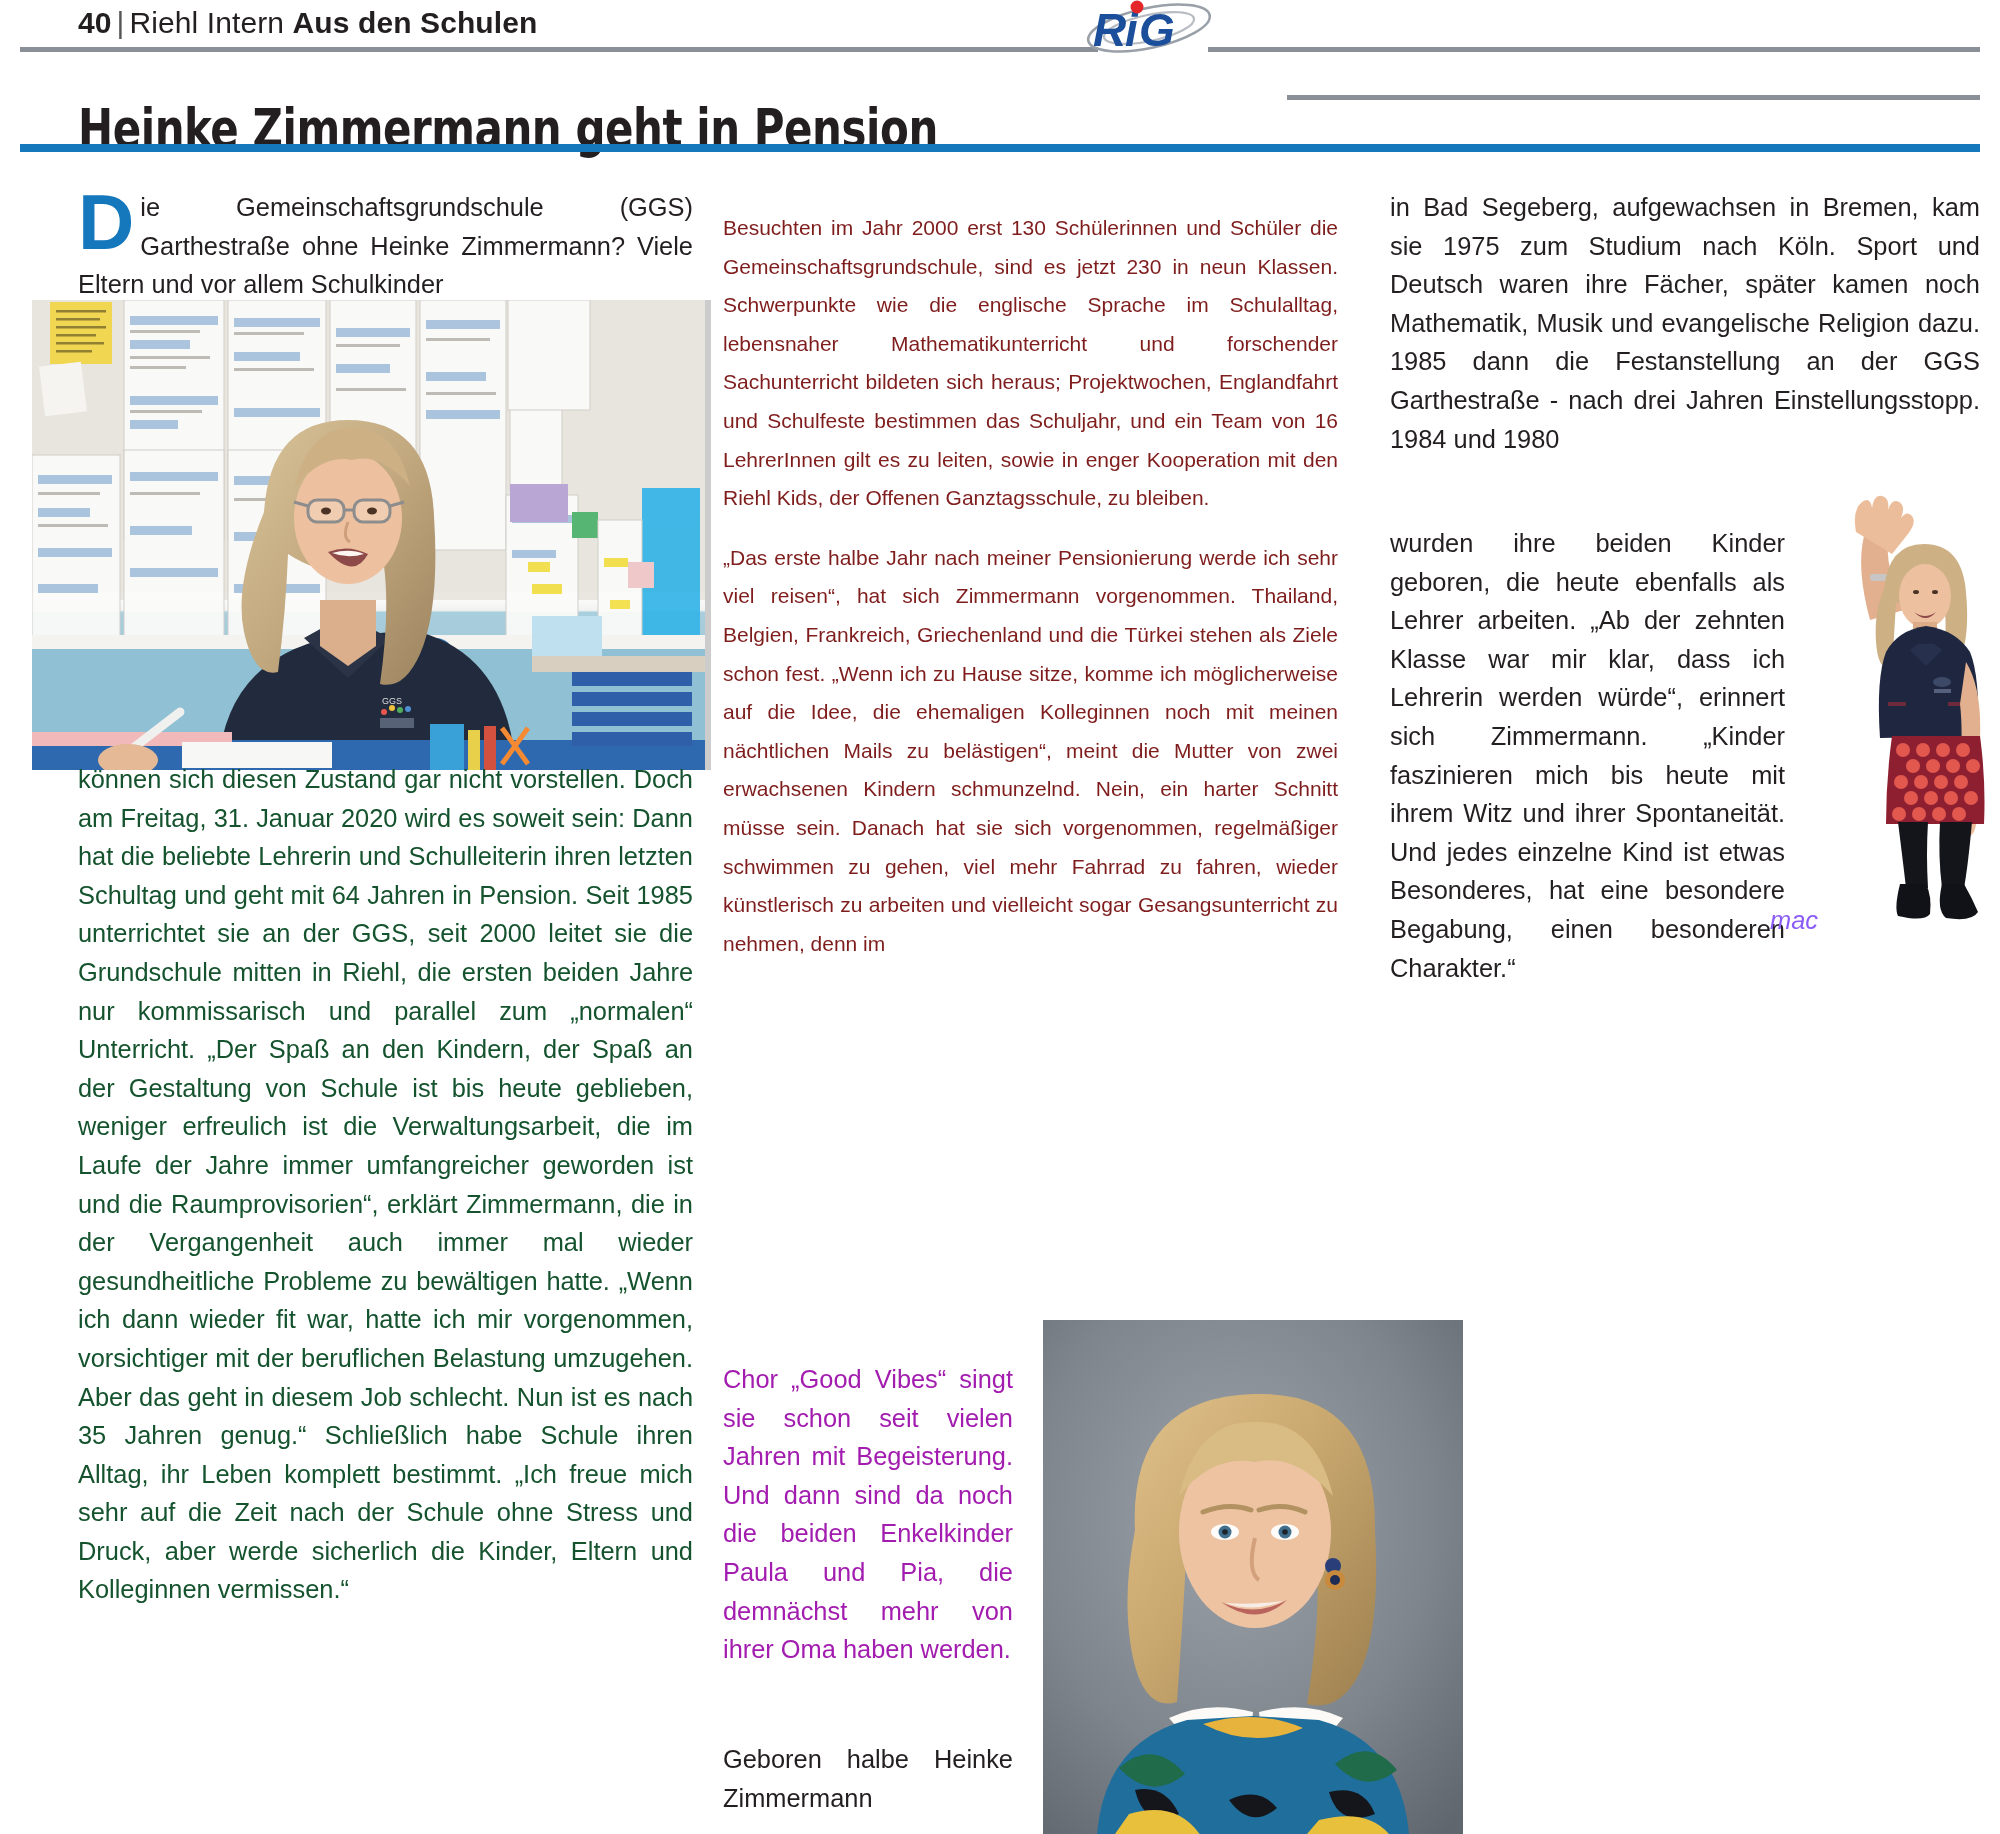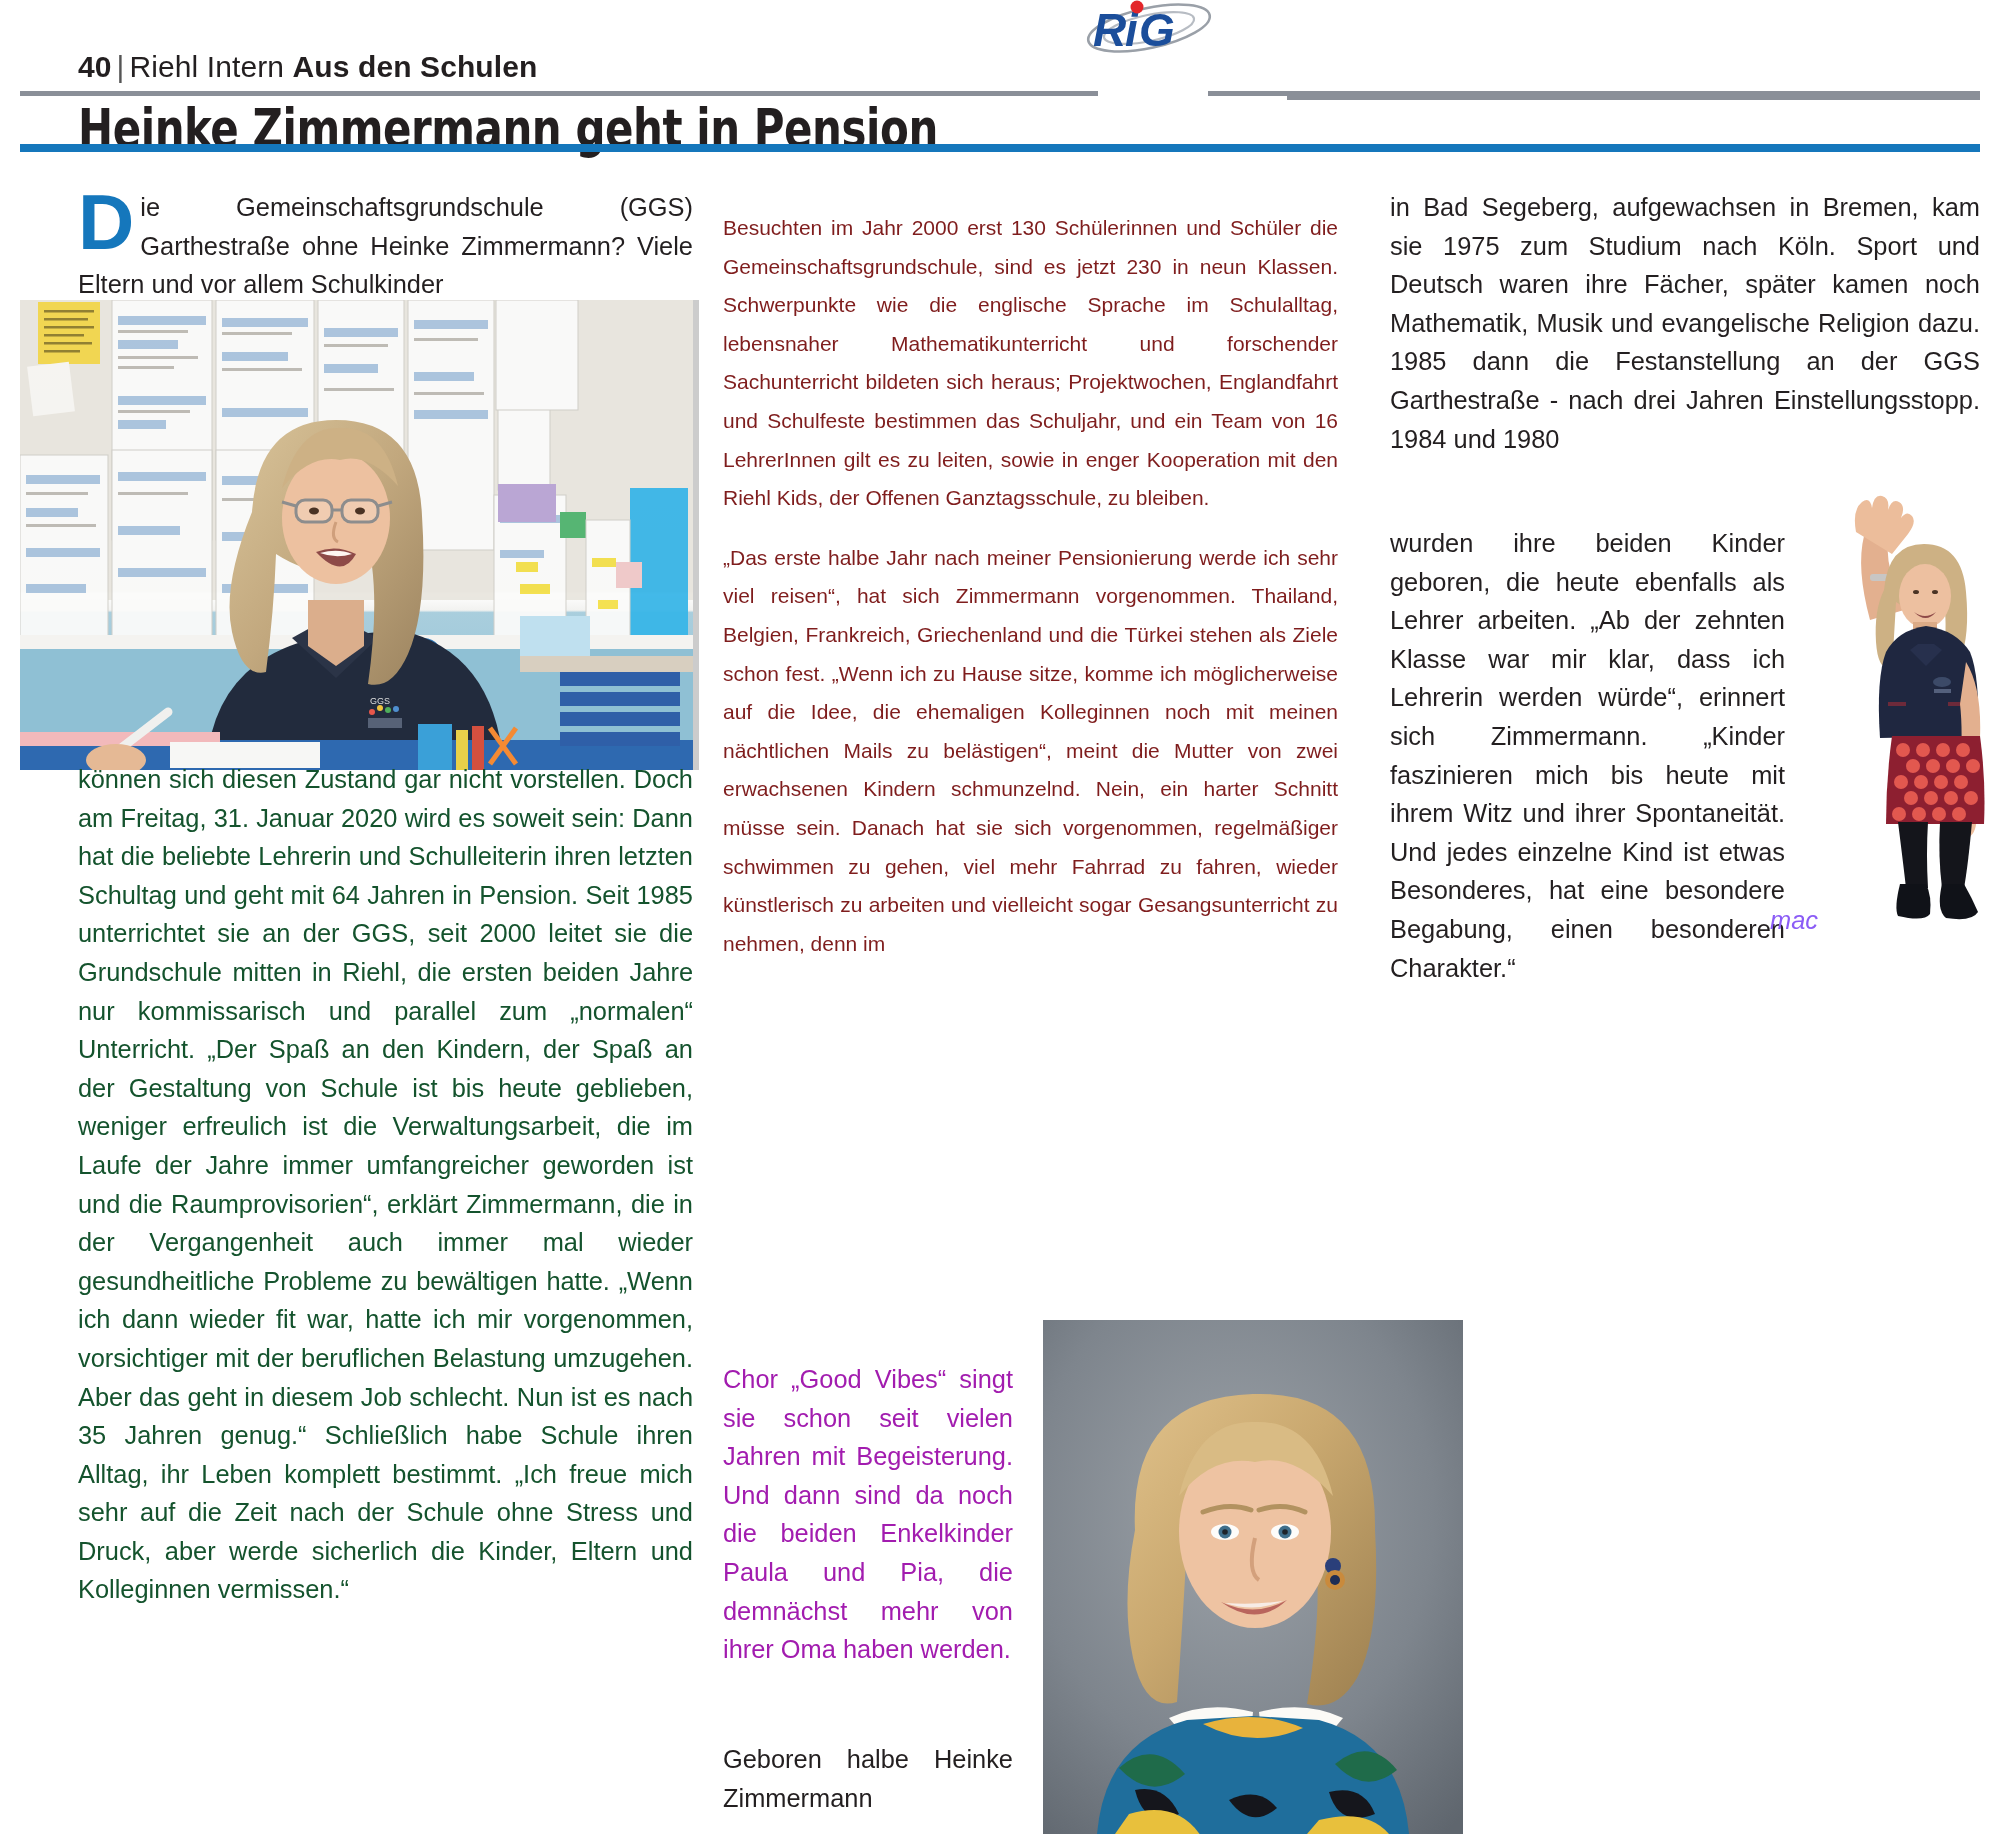--- a/index.html
+++ b/index.html
@@ -7,21 +7,21 @@
     width:2000px;height:1834px;
     background:#ffffff;
     font-family:"Liberation Sans","DejaVu Sans",sans-serif;
     color:#1b1b1b;
     overflow:hidden;
     position:relative;
   }
 
   
   #masthead{
-    position:absolute;left:0;top:0;width:2000px;height:62px;margin-top:44px;
+    position:absolute;left:0;top:0;width:2000px;height:62px;
   }
   .mast-text{
     position:absolute;left:78px;top:6px;
     font-size:30px;letter-spacing:.1px;white-space:nowrap;
     color:#231f20;
   }
   .mast-text .pg{font-weight:bold;}
   .mast-text .sep{color:#555;padding:0 5px;}
   .mast-text .pub{font-weight:normal;}
   .mast-text .sect{font-weight:bold;}
@@ -89,21 +89,21 @@
     font-size:25.4px;line-height:38.6px;text-align:justify;color:#231f20;margin-top:28px;}
 
   .byline{
     position:absolute;left:1770px;top:906px;
     font-size:25.4px;font-style:italic;color:#8b5cf6;
   }
 
   
   .photo{position:absolute;overflow:hidden;background:#ccc;}
 
-  #photo-main{left:20px;top:300px;width:679px;height:470px;}
+  #photo-main{left:32px;top:300px;width:679px;height:470px;}
   #photo-portrait{left:1043px;top:1320px;width:420px;height:514px;}
 
   #cutout{position:absolute;left:1800px;top:470px;width:195px;height:470px;}
 </style>
 </head>
 <body>
 
 <div id="masthead">
   <div class="mast-text">
     <span class="pg">40</span><span class="sep">|</span><span class="pub">Riehl Intern</span>&nbsp;<span class="sect">Aus den Schulen</span>

